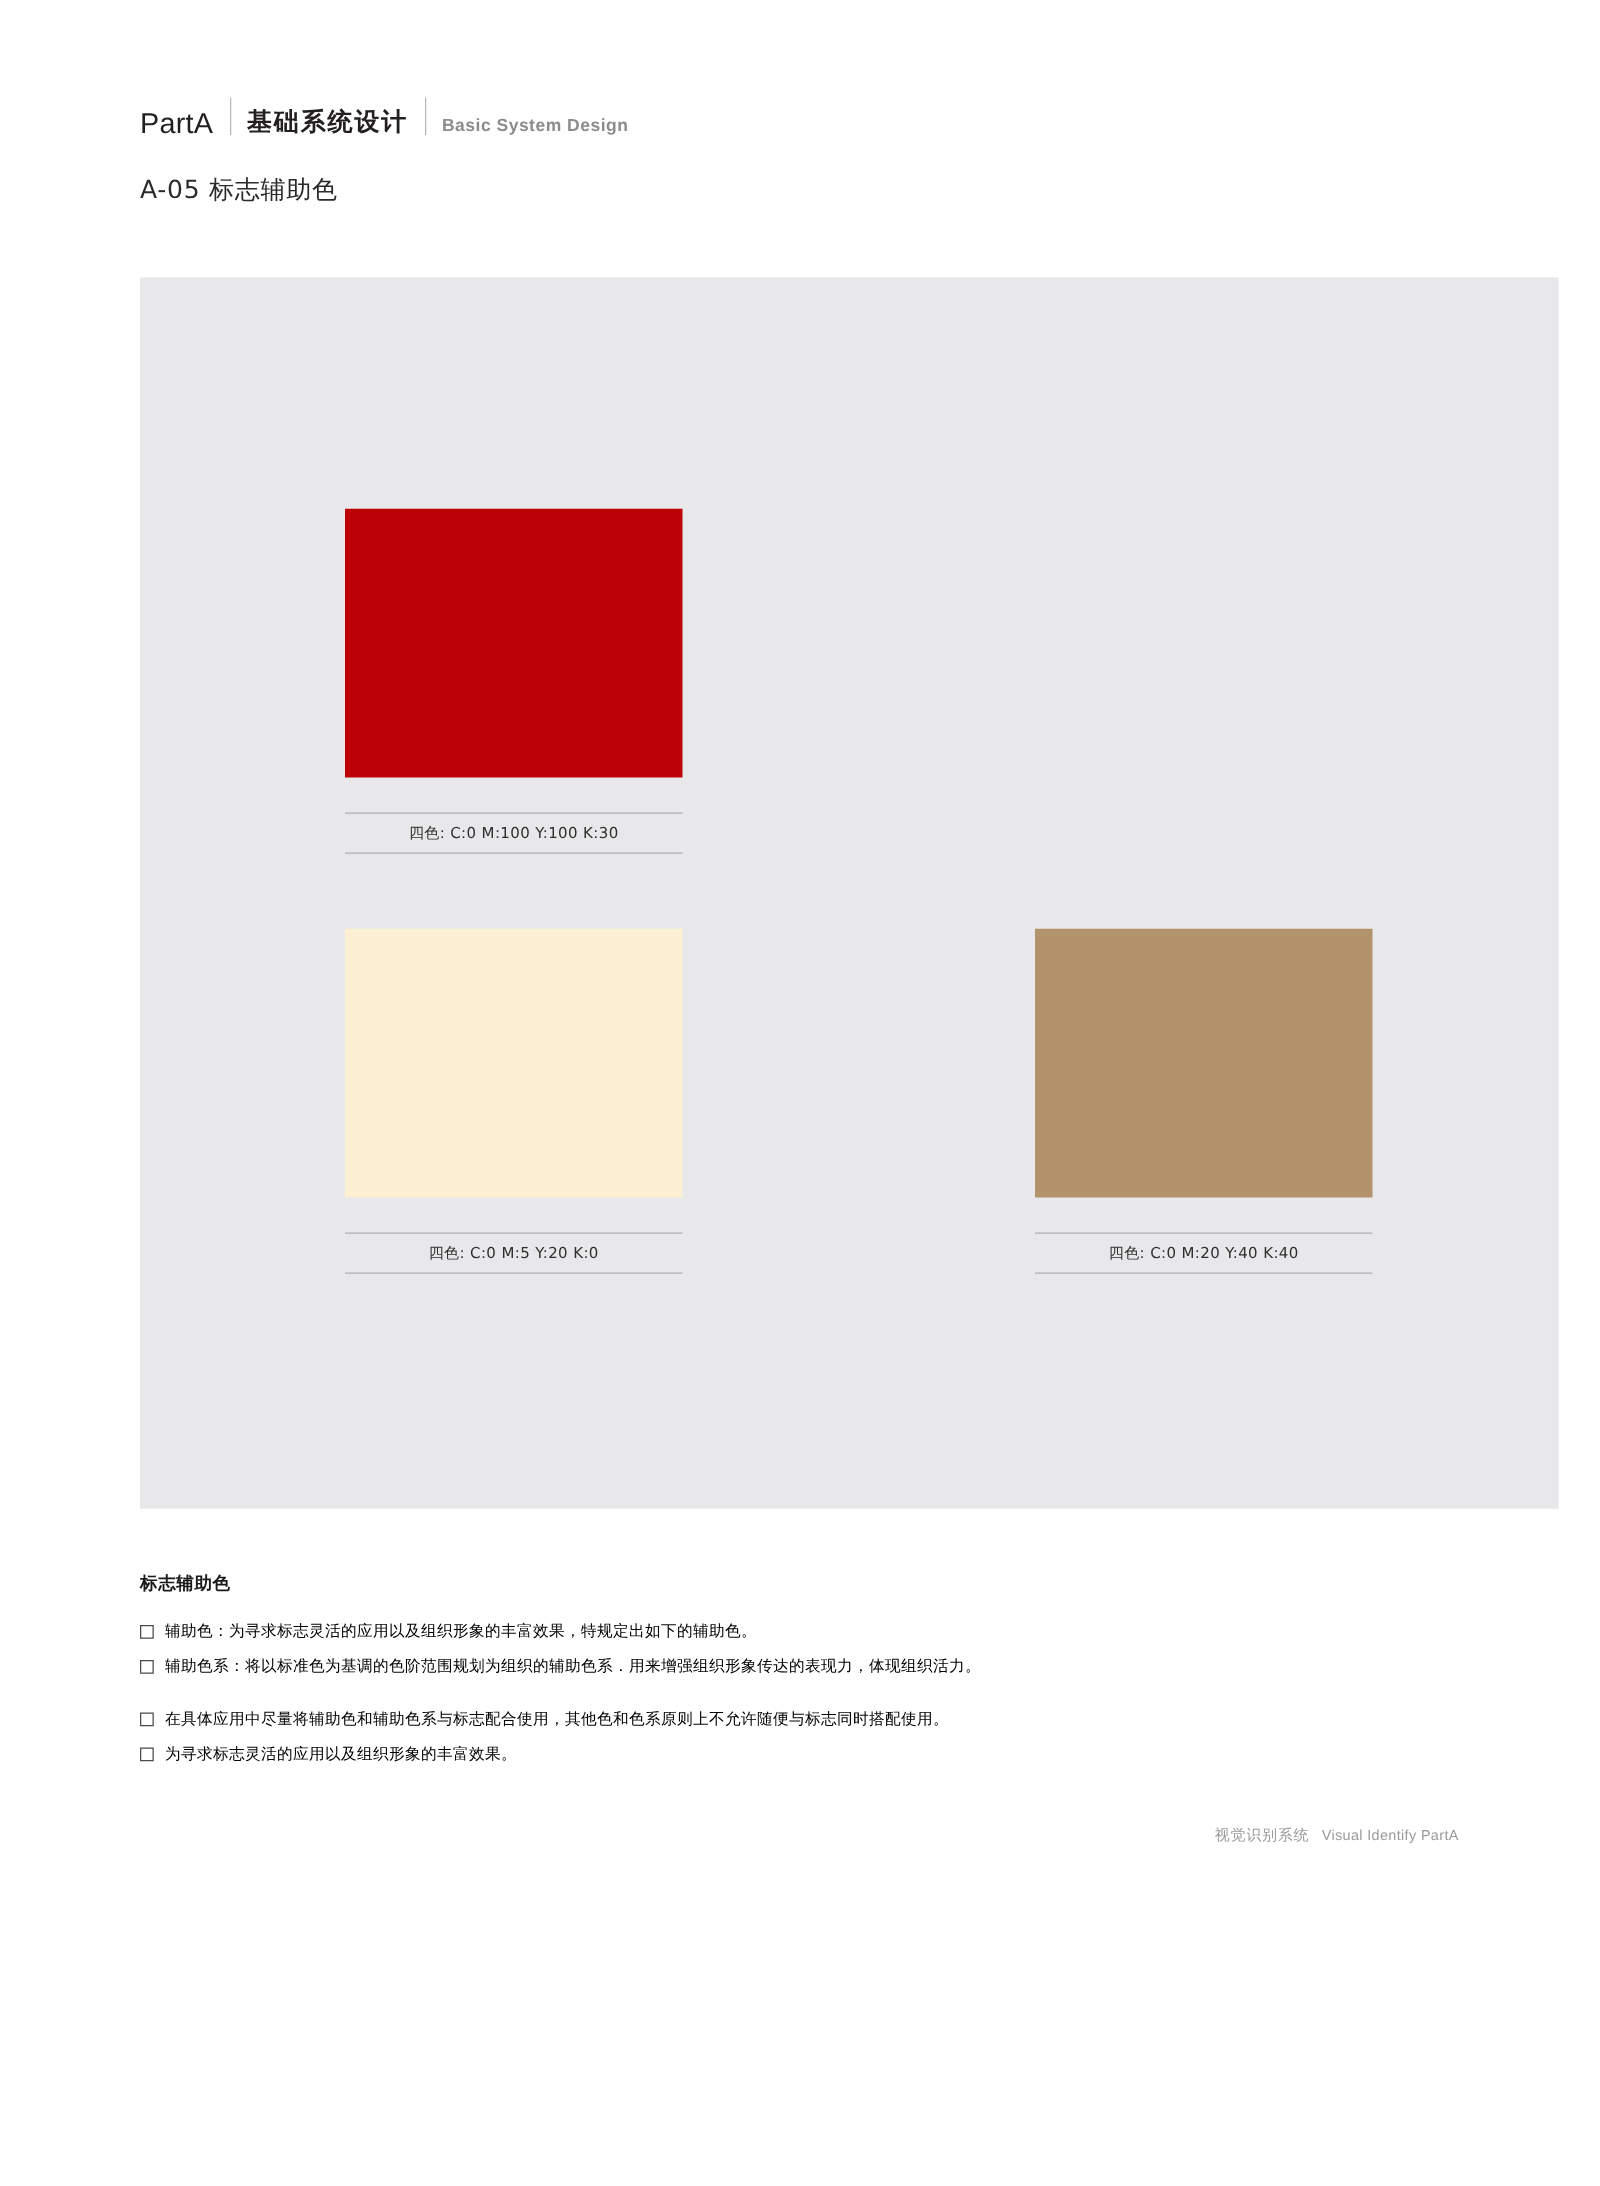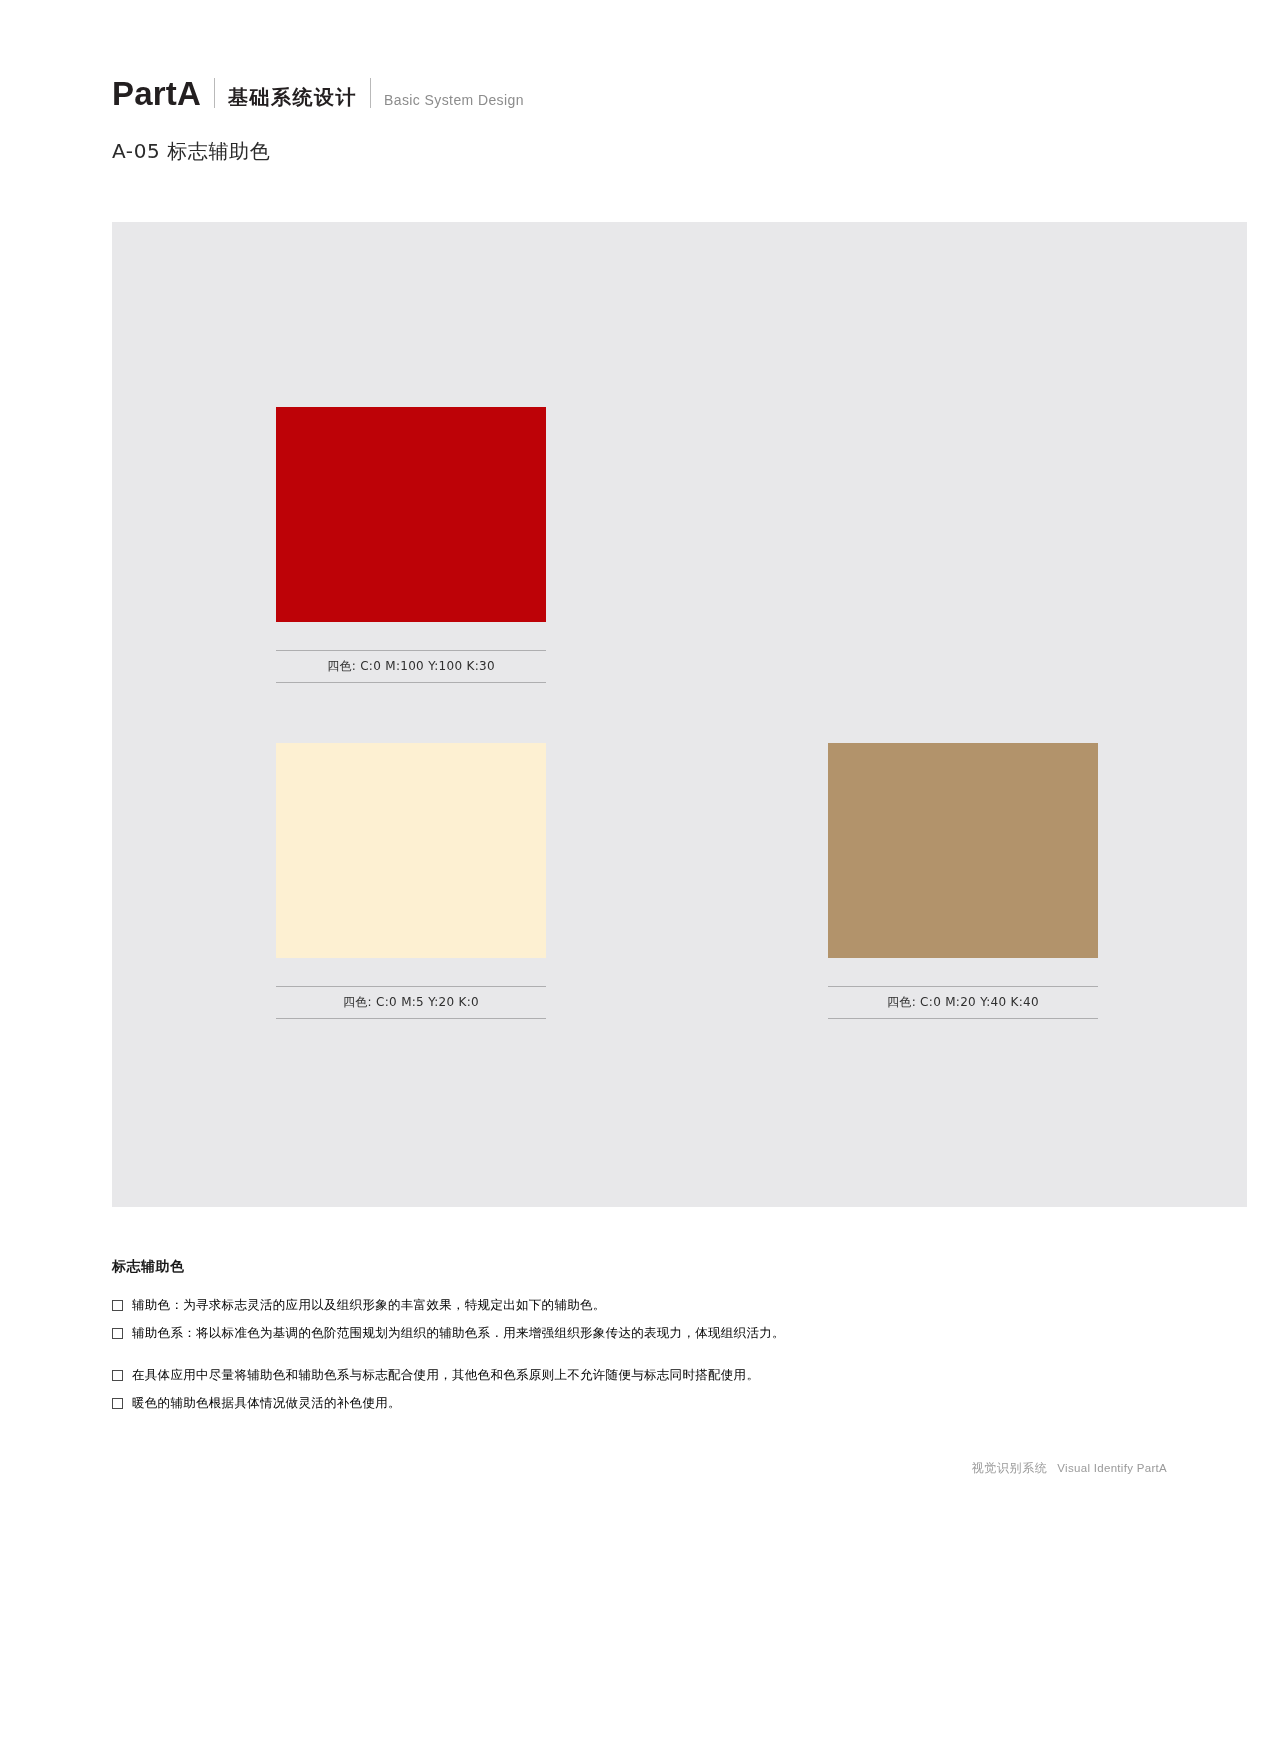--- a/index.html
+++ b/index.html
@@ -26,22 +26,22 @@
   
   .header {
     position: absolute;
     left: 112px;
     top: 68px;
     display: flex;
     align-items: flex-end;
     height: 42px;
   }
   .header-part {
-    font-size: 33px;
-    font-weight: 700;
+    font-size: 23px;
+    font-weight: 400;
     letter-spacing: 0.2px;
     color: #231f20;
     line-height: 1;
     font-family: "Liberation Sans", "DejaVu Sans", sans-serif;
   }
   .header-rule {
     width: 1px;
     height: 30px;
     background: #b9b9b9;
     margin: 0 13px 2px 13px;
@@ -50,21 +50,21 @@
     font-size: 20px;
     font-weight: 700;
     color: #231f20;
     letter-spacing: 1.5px;
     line-height: 1;
     padding-bottom: 3px;
     font-family: "DejaVu Sans", "Liberation Sans", sans-serif;
   }
   .header-en {
     font-size: 14px;
-    font-weight: 400;
+    font-weight: 700;
     color: #8c8c8c;
     letter-spacing: 0.4px;
     line-height: 1;
     padding-bottom: 3px;
     font-family: "Liberation Sans", "DejaVu Sans", sans-serif;
   }
 
   
   .section-title {
     position: absolute;
@@ -246,21 +246,21 @@
       <span>辅助色系：将以标准色为基调的色阶范围规划为组织的辅助色系．用来增强组织形象传达的表现力，体现组织活力。</span>
     </div>
 
     <div class="desc-item gap-top">
       <span class="desc-bullet"></span>
       <span>在具体应用中尽量将辅助色和辅助色系与标志配合使用，其他色和色系原则上不允许随便与标志同时搭配使用。</span>
     </div>
 
     <div class="desc-item">
       <span class="desc-bullet"></span>
-      <span>暖色的辅助色根据具体情况做灵活的补色使用。</span>
+      <span>为寻求标志灵活的应用以及组织形象的丰富效果。</span>
     </div>
   </div>
 
   <div class="footer">
     <span class="footer-cn">视觉识别系统</span>
     <span class="footer-en">Visual Identify PartA</span>
   </div>
 
 </div>
 

